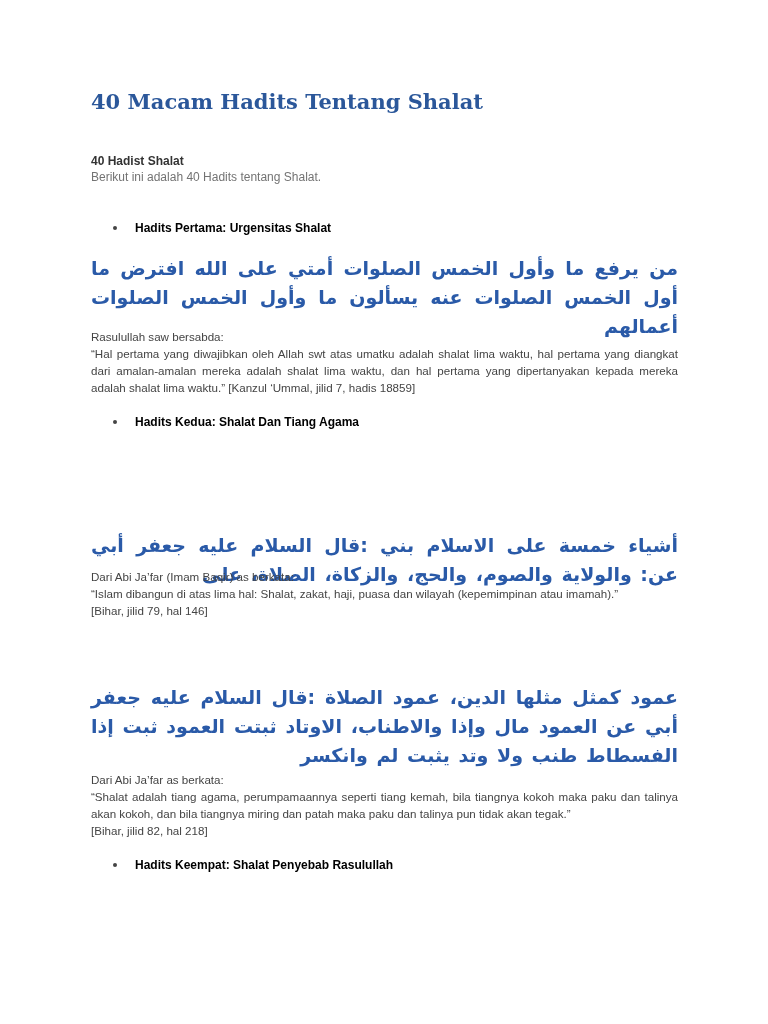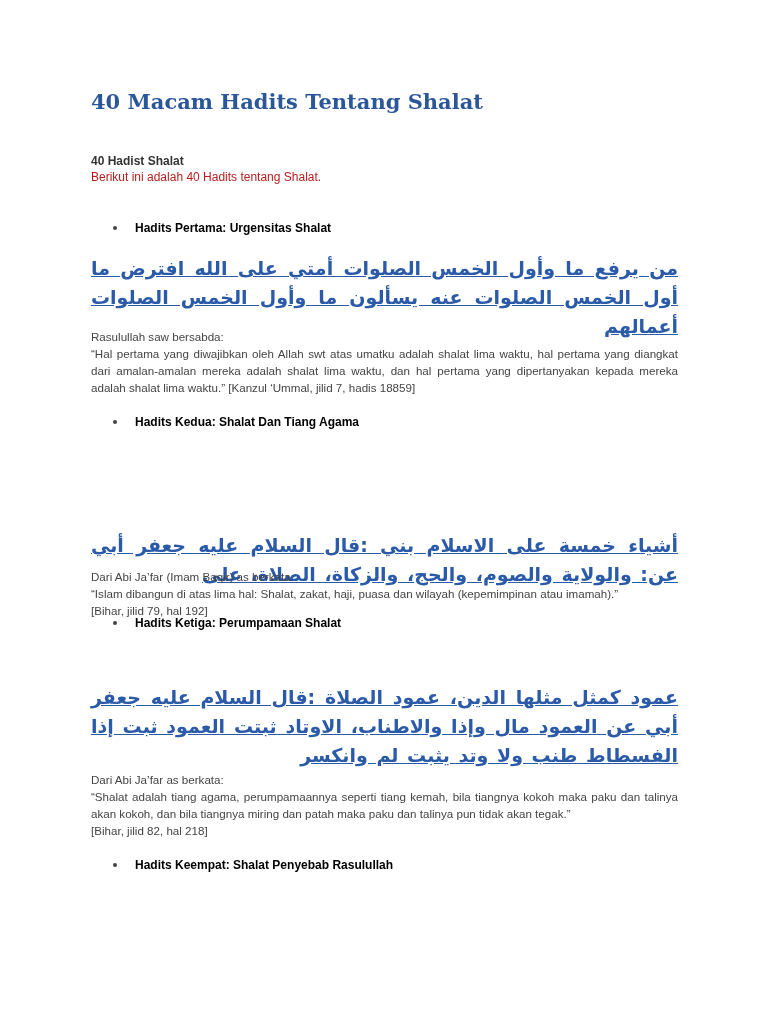--- a/index.html
+++ b/index.html
@@ -39,21 +39,21 @@
       font-size: 12px;
       font-weight: bold;
       color: #333333;
       text-align: right;
     }
     .intro {
       position: absolute;
       left: 91px;
       top: 170px;
       font-size: 12px;
-      color: #b91c1c;
+      color: #737373;
     }
     .bullet {
       position: absolute;
       left: 113px;
       font-size: 12px;
       font-weight: bold;
       color: #000000;
       display: flex;
       align-items: center;
       white-space: nowrap;
@@ -73,21 +73,20 @@
       width: 587px;
       direction: rtl;
       text-align: justify;
       text-align-last: right;
       font-family: "DejaVu Sans", sans-serif;
       font-weight: bold;
       font-size: 19px;
       line-height: 29px;
       color: #2a5aa8;
       word-spacing: 2px;
-      text-decoration: underline;
     }
     .para {
       position: absolute;
       left: 91px;
       width: 587px;
       font-size: 11.6px;
       line-height: 17px;
       color: #444444;
       text-align: justify;
     }
@@ -116,27 +115,23 @@
   </div>
 
   <div class="bullet" style="top:415px;">
     <span class="dot"></span>
     <span>Hadits Kedua: Shalat Dan Tiang Agama</span>
   </div>
   <div class="arabic" style="top:491px;margin-top:40px;">أشياء خمسة على الاسلام بني :قال السلام عليه جعفر أبي عن: والولاية والصوم، والحج، والزكاة، الصلاة، على</div>
   <div class="para" style="top:568px;">
     <p>Dari Abi Ja’far (Imam Baqir) as berkata:</p>
     <p>“Islam dibangun di atas lima hal: Shalat, zakat, haji, puasa dan wilayah (kepemimpinan atau imamah).”</p>
-    <p>[Bihar, jilid 79, hal 192]</p>
+    <p>[Bihar, jilid 79, hal 146]</p>
   </div>
 
-  <div class="bullet" style="top:616px;">
-    <span class="dot"></span>
-    <span>Hadits Ketiga: Perumpamaan Shalat</span>
-  </div>
   <div class="arabic" style="top:683px;">عمود كمثل مثلها الدين، عمود الصلاة :قال السلام عليه جعفر أبي عن العمود مال وإذا والاطناب، الاوتاد ثبتت العمود ثبت إذا الفسطاط طنب ولا وتد يثبت لم وانكسر</div>
   <div class="para" style="top:771px;">
     <p>Dari Abi Ja’far as berkata:</p>
     <p>“Shalat adalah tiang agama, perumpamaannya seperti tiang kemah, bila tiangnya kokoh maka paku dan talinya akan kokoh, dan bila tiangnya miring dan patah maka paku dan talinya pun tidak akan tegak.”</p>
     <p>[Bihar, jilid 82, hal 218]</p>
   </div>
 
   <div class="bullet" style="top:858px;">
     <span class="dot"></span>
     <span>Hadits Keempat: Shalat Penyebab Rasulullah</span>

